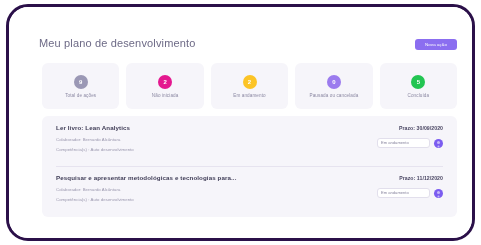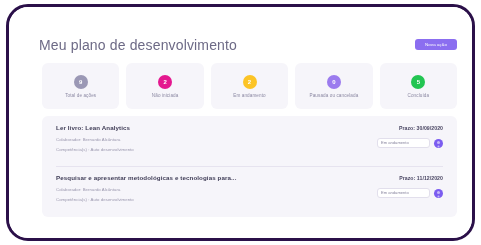--- a/index.html
+++ b/index.html
@@ -40,21 +40,21 @@
   #panel-header {
     position: absolute;
     left: 0; top: 0;
     width: 100%;
     height: 42px;
   }
   #page-title {
     position: absolute;
     left: 30px;
     top: 30px;
-    font-size: 14px;
+    font-size: 11px;
     color: #6d6a86;
     letter-spacing: .15px;
     white-space: nowrap;
   }
   #new-action-button {
     position: absolute;
     left: 406px;
     top: 32px;
     width: 42px;
     height: 11px;

